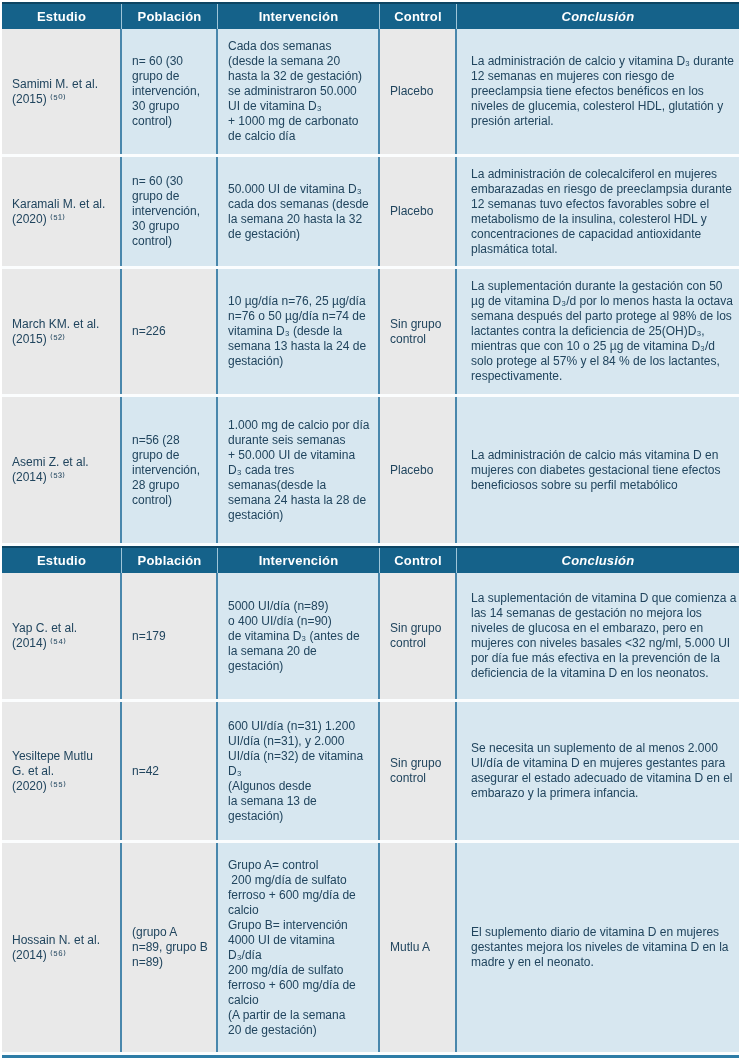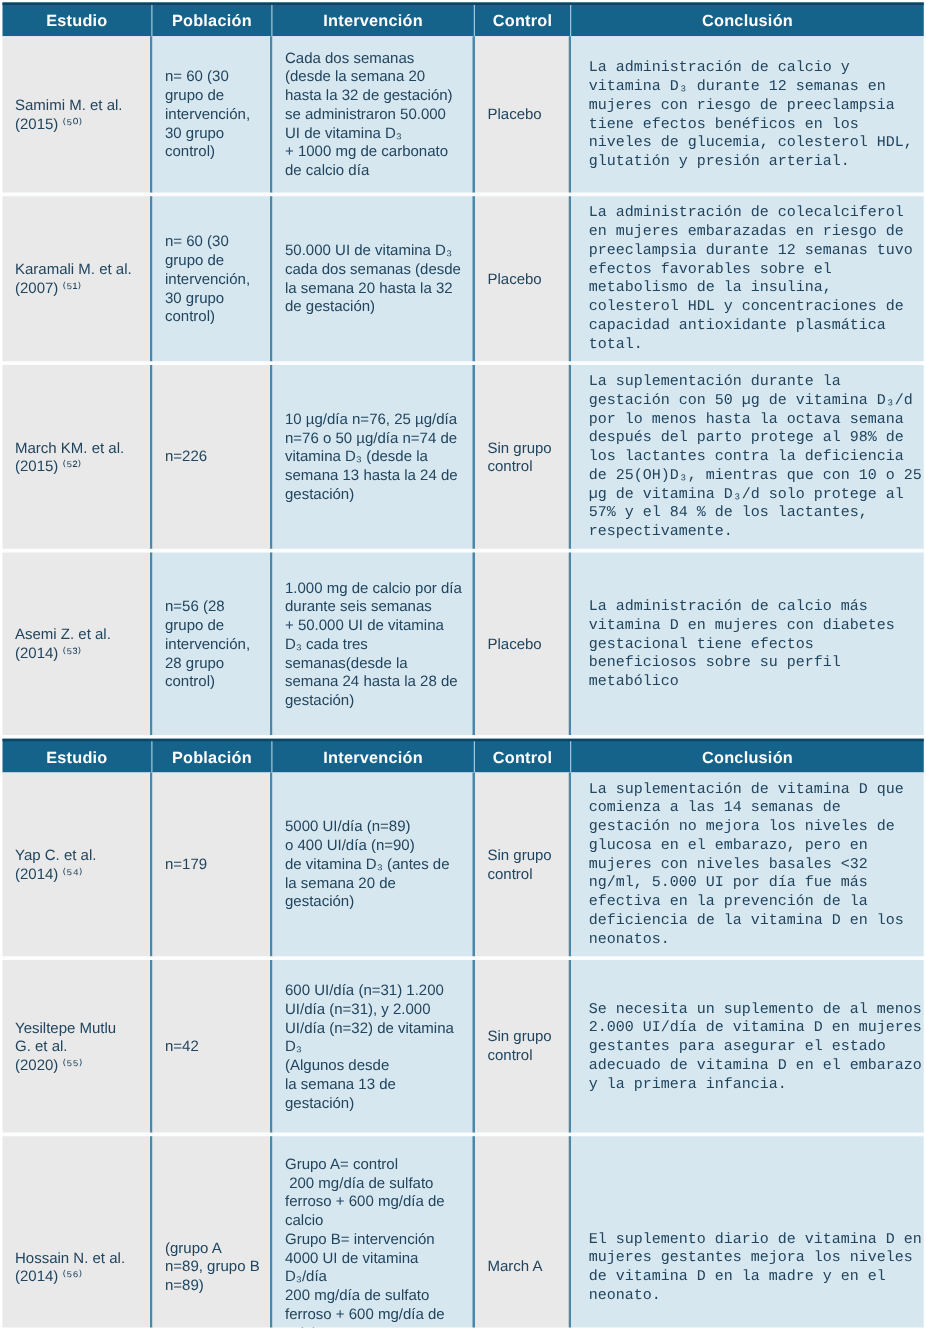--- a/index.html
+++ b/index.html
@@ -29,37 +29,37 @@
     background:var(--header-bg);
     border-top:2px solid var(--header-top);
     height:27px;
   }
   .hcell{
     display:flex;align-items:center;justify-content:center;
     color:#ffffff;font-weight:bold;font-size:13px;
     border-right:1px solid var(--header-sep);
     letter-spacing:.2px;
   }
-  .hcell:last-child{border-right:none;}
+  .hcell:last-child{border-right:none;font-style:italic;}
   
   .trow{
     display:grid;
     grid-template-columns:120px 96px 162px 77px 1fr;
     border-bottom:3px solid var(--rowgap);
   }
   .cell{
     display:flex;align-items:center;
     font-size:12px;line-height:15px;
     border-right:2px solid var(--vline);
     padding:6px 8px 6px 10px;
     white-space:pre-wrap;
   }
   .cell:last-child{border-right:none;}
   .cell.c2{}
-  .cell.c4{padding-left:14px;padding-right:0;font-family:Liberation Mono, monospace;}
+  .cell.c4{padding-left:14px;padding-right:0;}
   .cell.blue{background:var(--cell-blue);}
   .cell.gray{background:var(--cell-gray);}
   
   .sec0 .trow:nth-of-type(2){min-height:128px;}
   .sec0 .trow:nth-of-type(3){min-height:112px;}
   .sec0 .trow:nth-of-type(4){min-height:128px;}
   .sec0 .trow:nth-of-type(5){min-height:149px;}
   .sec1 .trow:nth-of-type(2){min-height:129px;}
   .sec1 .trow:nth-of-type(3){min-height:141px;}
   .sec1 .trow:nth-of-type(4){min-height:212px;}
@@ -82,21 +82,21 @@
           <div class="cell c0 gray">Samimi M. et al.
 (2015) ⁽⁵⁰⁾</div>
           <div class="cell c1 blue">n= 60 (30 grupo de intervención, 30 grupo control)</div>
           <div class="cell c2 blue">Cada dos semanas (desde la semana 20 hasta la 32 de gestación) se administraron 50.000 UI de vitamina D₃
 + 1000 mg de carbonato de calcio día</div>
           <div class="cell c3 gray">Placebo</div>
           <div class="cell c4 blue">La administración de calcio y vitamina D₃ durante 12 semanas en mujeres con riesgo de preeclampsia tiene efectos benéficos en los niveles de glucemia, colesterol HDL, glutatión y presión arterial.</div>
         </div>
         <div class="trow">
           <div class="cell c0 gray">Karamali M. et al.
-(2007) ⁽⁵¹⁾</div>
+(2020) ⁽⁵¹⁾</div>
           <div class="cell c1 blue">n= 60 (30 grupo de intervención, 30 grupo control)</div>
           <div class="cell c2 blue">50.000 UI de vitamina D₃ cada dos semanas (desde la semana 20 hasta la 32 de gestación)</div>
           <div class="cell c3 gray">Placebo</div>
           <div class="cell c4 blue">La administración de colecalciferol en mujeres embarazadas en riesgo de preeclampsia durante 12 semanas tuvo efectos favorables sobre el metabolismo de la insulina, colesterol HDL y concentraciones de capacidad antioxidante plasmática total.</div>
         </div>
         <div class="trow">
           <div class="cell c0 gray">March KM. et al.
 (2015) ⁽⁵²⁾</div>
           <div class="cell c1 gray">n=226</div>
           <div class="cell c2 blue">10 µg/día n=76, 25 µg/día n=76 o 50 µg/día n=74 de vitamina D₃ (desde la semana 13 hasta la 24 de gestación)</div>
@@ -147,18 +147,18 @@
           <div class="cell c0 gray">Hossain N. et al.
 (2014) ⁽⁵⁶⁾</div>
           <div class="cell c1 gray">(grupo A n=89, grupo B n=89)</div>
           <div class="cell c2 blue">Grupo A= control
  200 mg/día de sulfato ferroso + 600 mg/día de calcio
 Grupo B= intervención
 4000 UI de vitamina D₃/día
 200 mg/día de sulfato ferroso + 600 mg/día de calcio
 (A partir de la semana
 20 de gestación)</div>
-          <div class="cell c3 gray">March A</div>
+          <div class="cell c3 gray">Mutlu A</div>
           <div class="cell c4 blue">El suplemento diario de vitamina D en mujeres gestantes mejora los niveles de vitamina D en la madre y en el neonato.</div>
         </div>
       </div>
     </div>
 </div>
 
 </body></html>

